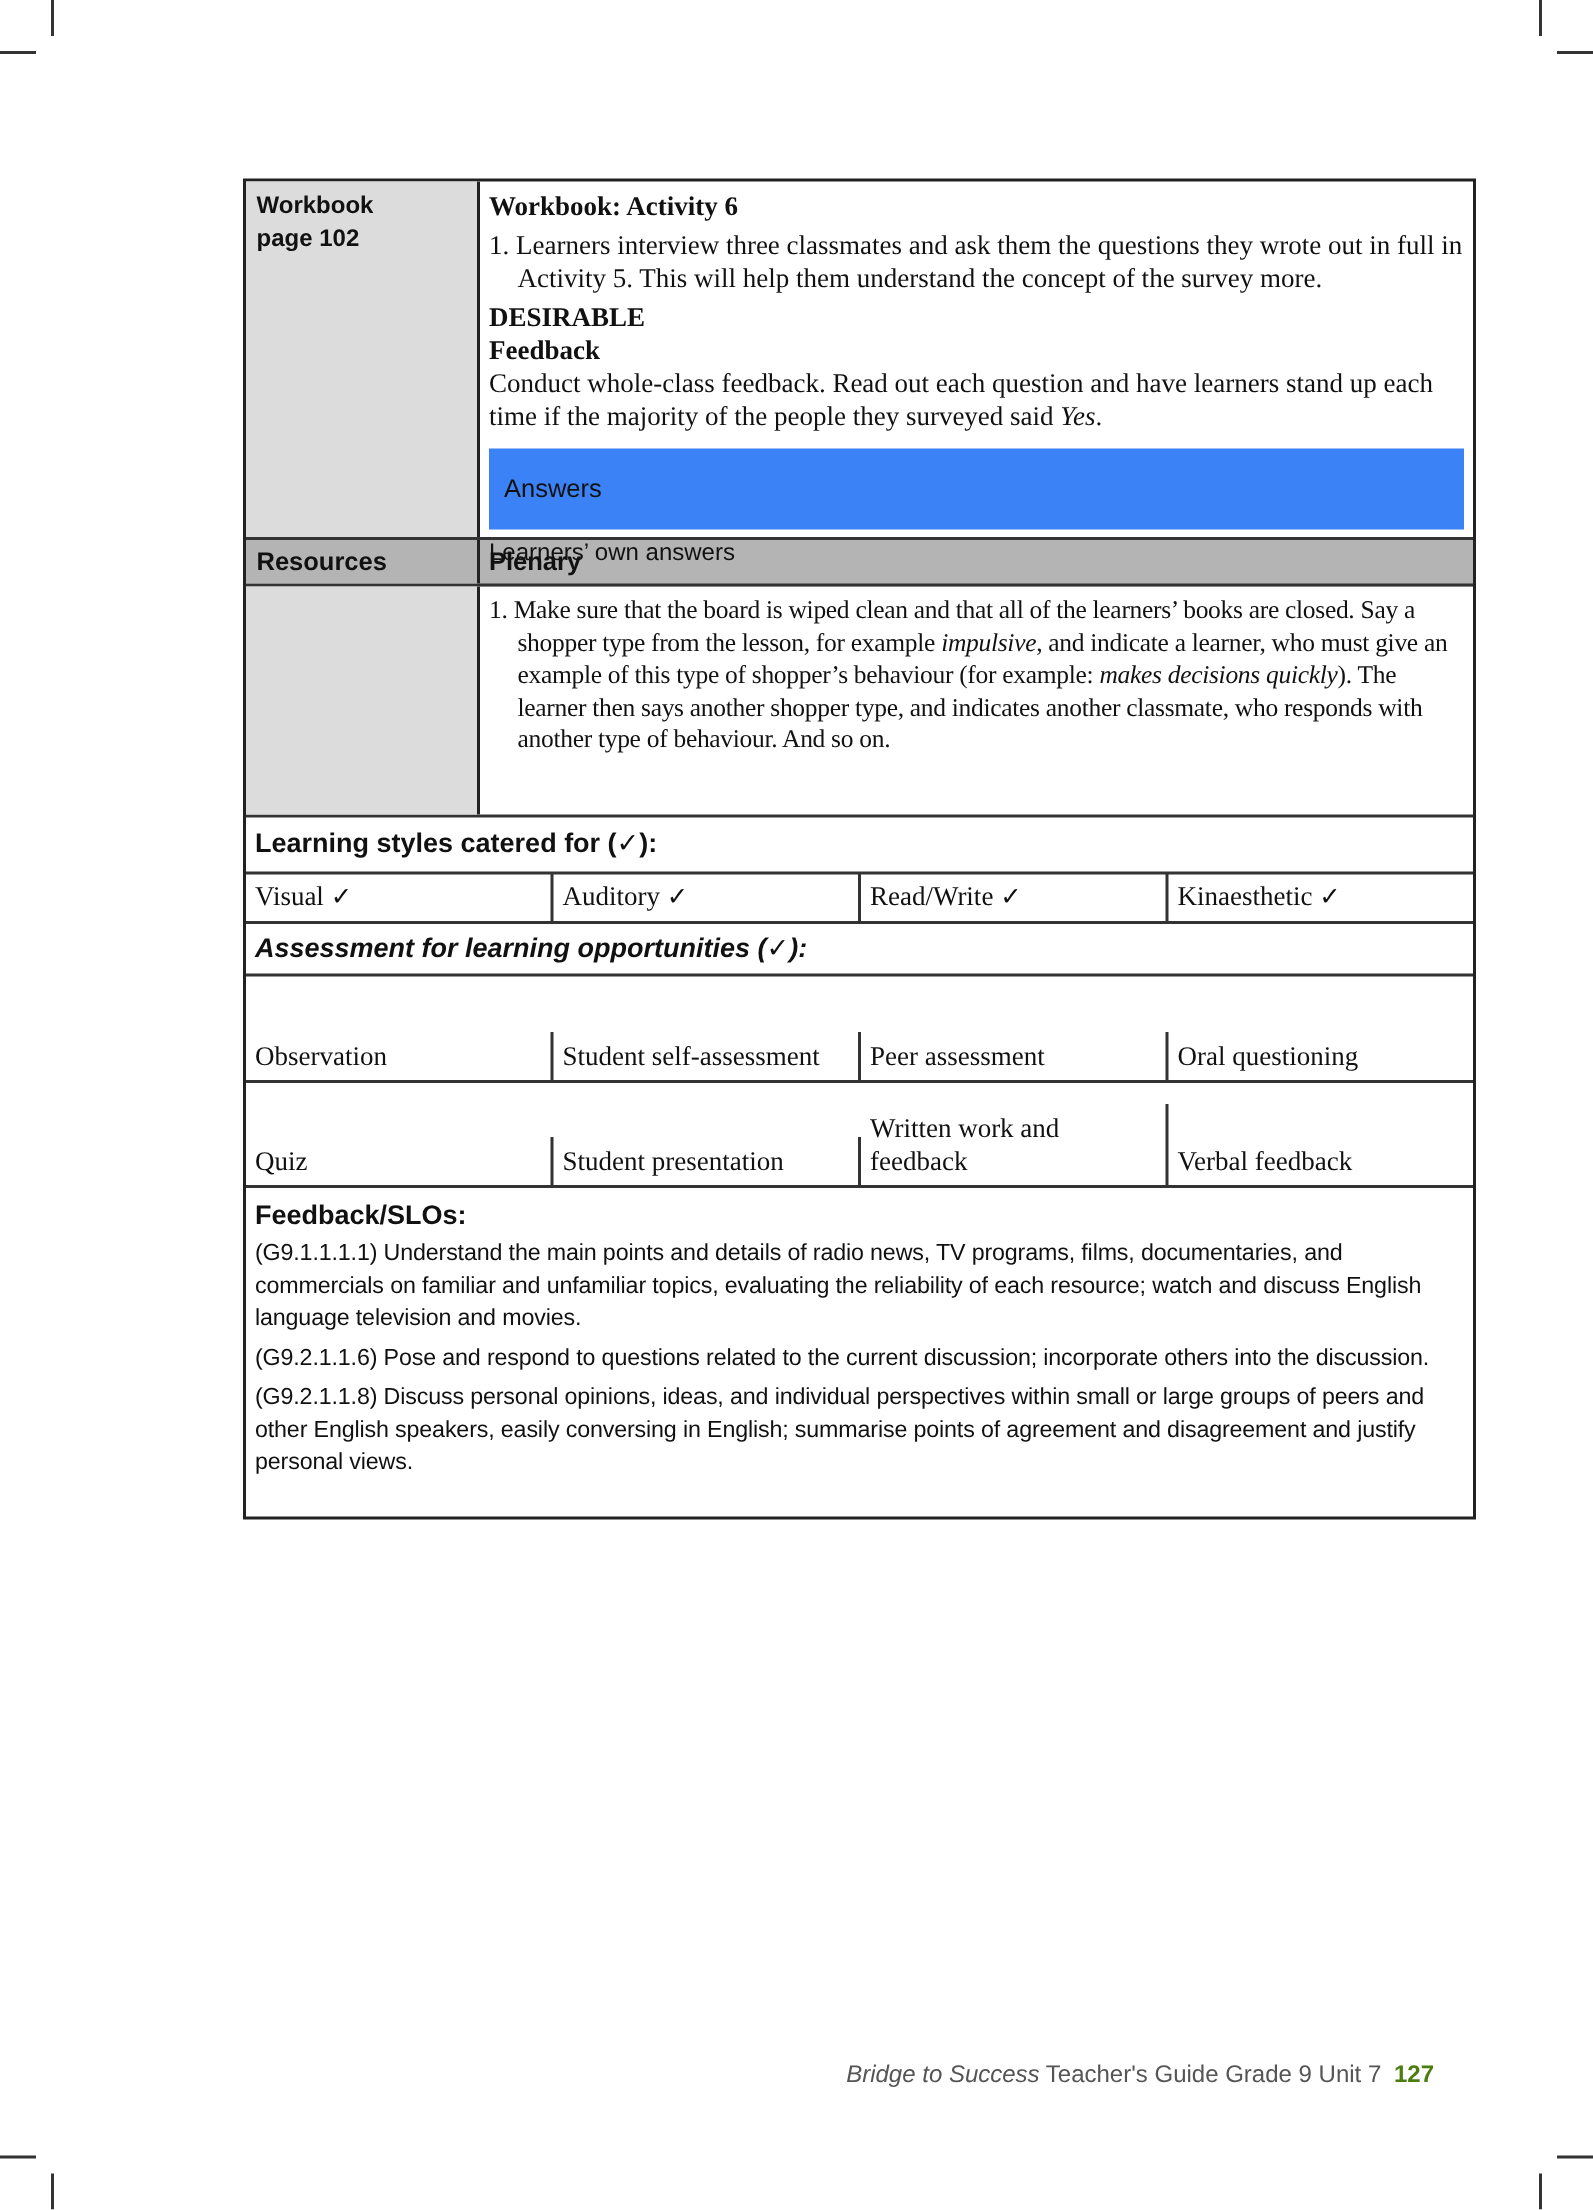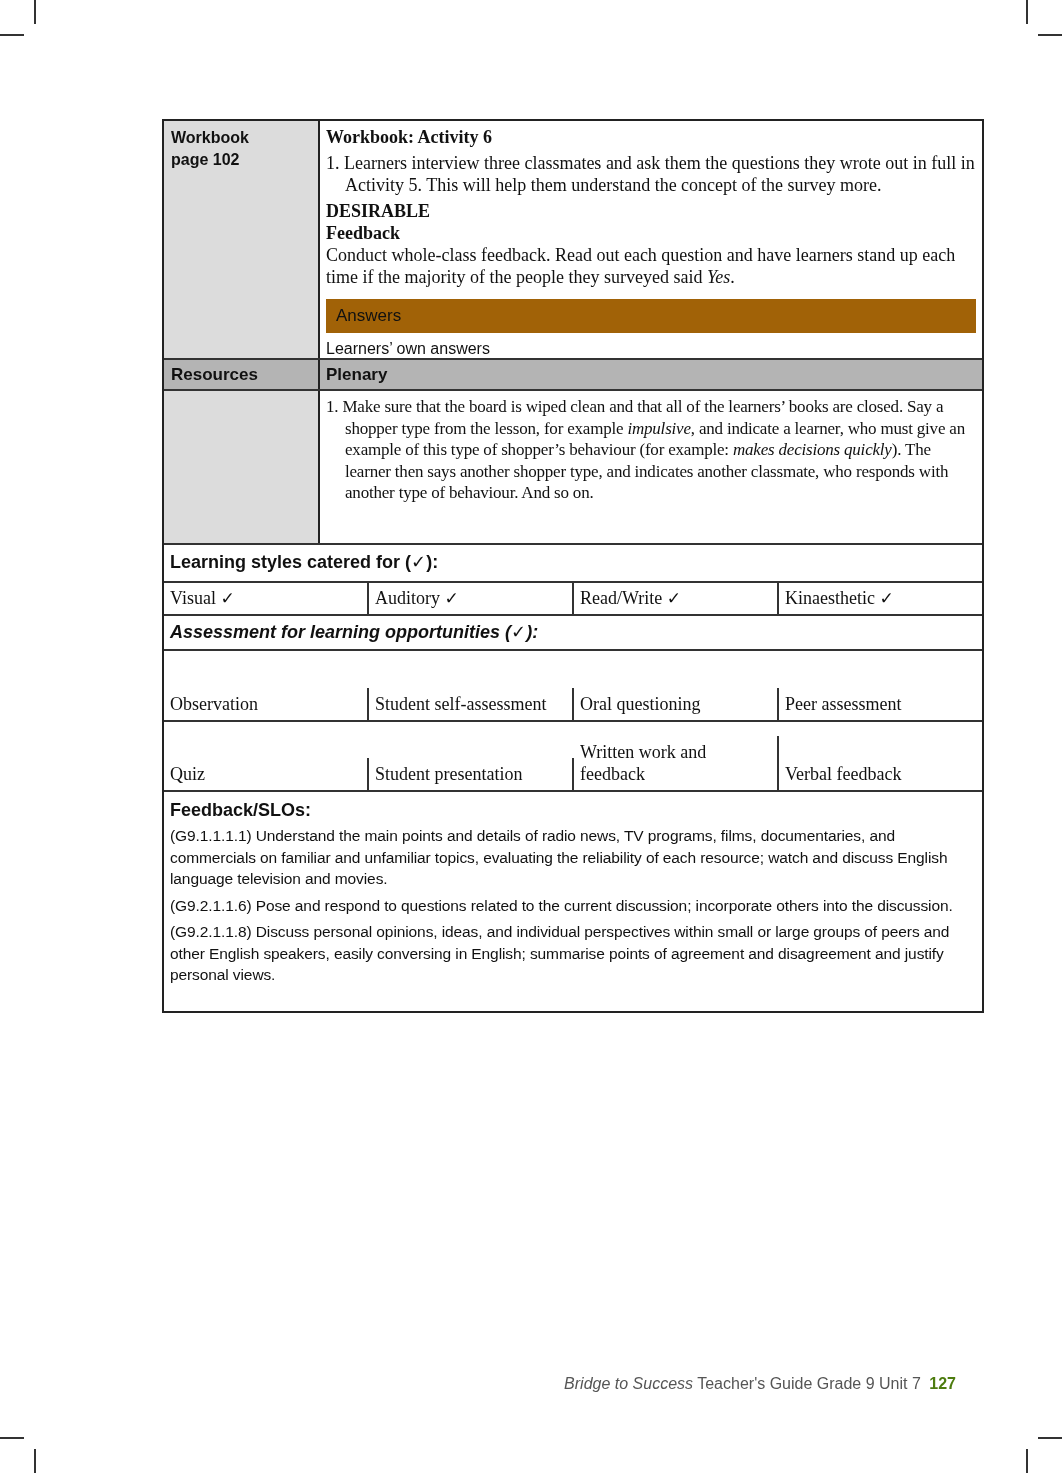--- a/index.html
+++ b/index.html
@@ -8,21 +8,21 @@
   .sans { font-family: "Liberation Sans", "DejaVu Sans", sans-serif; }
   .crop { position: absolute; background: #333; }
   .doc { position: absolute; left: 134px; top: 119px; width: 822px; border: 2px solid #222; box-sizing: border-box; margin-left: 28px; }
   .row { display: flex; border-bottom: 2px solid #333; box-sizing: border-box; }
   .row:last-child { border-bottom: none; }
   .lcol { width: 156px; flex: 0 0 156px; background: #dcdcdc; border-right: 2px solid #222; box-sizing: border-box; padding: 6px 7px; font-size: 16px; font-weight: bold; line-height: 22px; }
   .rcol { flex: 1; padding: 5px 6px 6px 6px; box-sizing: border-box; }
   .r-top .rcol { font-size: 18px; line-height: 22px; }
   .bold-title { font-weight: bold; font-size: 18px; }
   .numitem { padding-left: 19px; text-indent: -19px; margin-top: 4px; }
-  .answers-bar { background: #a16207; margin: 11px 0 6px 0; padding: 6px 10px; font-size: 17px; font-weight: 500; line-height: 22px; }
+  .answers-bar { background: #3b82f6; margin: 11px 0 6px 0; padding: 16px 10px; font-size: 17px; font-weight: 500; line-height: 22px; }
   .ans-text { font-size: 16px; line-height: 20px; margin-top: 6px; }
   .r-head { background: #b4b4b4; }
   .r-head .lcol { background: #b4b4b4; padding: 4px 7px; font-size: 17px; line-height: 22px; }
   .r-head .rcol { font-size: 17px; font-weight: bold; padding: 4px 6px; line-height: 22px; }
   .r-plen .rcol { font-size: 17px; line-height: 21.6px; letter-spacing: -0.2px; }
   .full-head { padding: 4px 6px; font-size: 18px; font-weight: bold; height: 36px; box-sizing: border-box; line-height: 26px; }
   .grid4 { display: flex; align-items: flex-end; }
   .grid4 .cell { flex: 0 0 205px; border-right: 2px solid #333; box-sizing: border-box; padding: 5px 6px; font-size: 18px; line-height: 22px; }
   .grid4 .cell:last-child { border-right: none; flex: 1; }
   .check { font-family: "DejaVu Sans", sans-serif; font-size: 17px; }
@@ -85,22 +85,22 @@
     <div class="cell" style="padding-top:4px;"><span>Kinaesthetic</span> <span class="check">✓</span></div>
   </div>
 
   <div class="row">
     <div class="full-head sans" style="height:33px;line-height:24px;font-style:italic;">Assessment for learning opportunities (✓):</div>
   </div>
 
   <div class="row grid4 serif" style="height:71px;">
     <div class="cell">Observation</div>
     <div class="cell">Student self-assessment</div>
+    <div class="cell">Peer assessment</div>
     <div class="cell">Oral questioning</div>
-    <div class="cell">Peer assessment</div>
   </div>
   <div class="row grid4 serif" style="height:70px;">
     <div class="cell">Quiz</div>
     <div class="cell">Student presentation</div>
     <div class="cell">Written work and feedback</div>
     <div class="cell">Verbal feedback</div>
   </div>
 
   <div class="row standards sans" style="display:block;height:219px;">
     <div class="title">Feedback/SLOs:</div>

